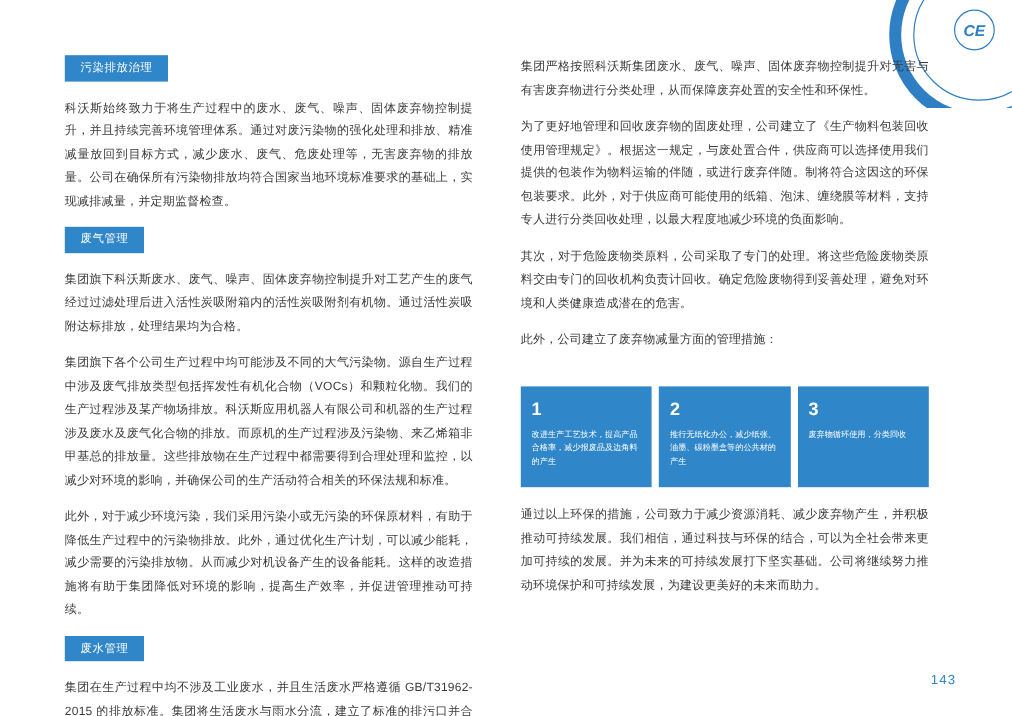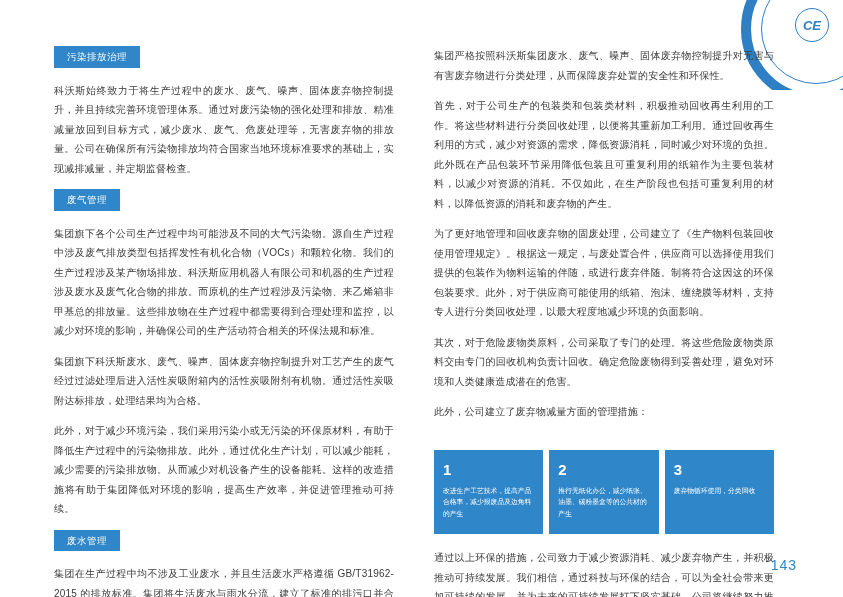--- a/index.html
+++ b/index.html
@@ -135,21 +135,21 @@
     font-size: 6.8px;
     line-height: 1.75;
     display: block;
   }
 
   
   .page-number {
     position: absolute;
     right: 46px;
     bottom: 24px;
-    font-size: 14px;
+    font-size: 11px;
     color: #2f86c8;
     letter-spacing: 1px;
   }
 </style>
 </head>
 <body>
 
 <div class="corner-arc">
   <div class="ring"></div>
   <div class="ring2"></div>
@@ -159,32 +159,31 @@
 </div>
 
 <div class="page">
 
   <div class="column">
 
     <div class="chip">污染排放治理</div>
     <p class="para">科沃斯始终致力于将生产过程中的废水、废气、噪声、固体废弃物控制提升，并且持续完善环境管理体系。通过对废污染物的强化处理和排放、精准减量放回到目标方式，减少废水、废气、危废处理等，无害废弃物的排放量。公司在确保所有污染物排放均符合国家当地环境标准要求的基础上，实现减排减量，并定期监督检查。</p>
 
     <div class="chip spaced-top">废气管理</div>
+    <p class="para">集团旗下科沃斯废水、废气、噪声、固体废弃物控制提升对工艺产生的废气经过过滤处理后进入活性炭吸附箱内的活性炭吸附剂有机物。通过活性炭吸附达标排放，处理结果均为合格。</p>
     <p class="para">集团旗下各个公司生产过程中均可能涉及不同的大气污染物。源自生产过程中涉及废气排放类型包括挥发性有机化合物（VOCs）和颗粒化物。我们的生产过程涉及某产物场排放。科沃斯应用机器人有限公司和机器的生产过程涉及废水及废气化合物的排放。而原机的生产过程涉及污染物、来乙烯箱非甲基总的排放量。这些排放物在生产过程中都需要得到合理处理和监控，以减少对环境的影响，并确保公司的生产活动符合相关的环保法规和标准。</p>
-    <p class="para">集团旗下科沃斯废水、废气、噪声、固体废弃物控制提升对工艺产生的废气经过过滤处理后进入活性炭吸附箱内的活性炭吸附剂有机物。通过活性炭吸附达标排放，处理结果均为合格。</p>
     <p class="para">此外，对于减少环境污染，我们采用污染小或无污染的环保原材料，有助于降低生产过程中的污染物排放。此外，通过优化生产计划，可以减少能耗，减少需要的污染排放物。从而减少对机设备产生的设备能耗。这样的改造措施将有助于集团降低对环境的影响，提高生产效率，并促进管理推动可持续。</p>
 
     <div class="chip spaced-top">废水管理</div>
     <p class="para">集团在生产过程中均不涉及工业废水，并且生活废水严格遵循 GB/T31962-2015 的排放标准。集团将生活废水与雨水分流，建立了标准的排污口并合规排放。</p>
   </div>
 
   <div class="column">
 
     <p class="para">集团严格按照科沃斯集团废水、废气、噪声、固体废弃物控制提升对无害与有害废弃物进行分类处理，从而保障废弃处置的安全性和环保性。</p>
-    <p class="para">首先，对于公司生产的包装类和包装类材料，积极推动回收再生利用的工作。将这些材料进行分类回收处理，以便将其重新加工利用。通过回收再生利用的方式，减少对资源的需求，降低资源消耗，同时减少对环境的负担。此外既在产品包装环节采用降低包装且可重复利用的纸箱作为主要包装材料，以减少对资源的消耗。不仅如此，在生产阶段也包括可重复利用的材料，以降低资源的消耗和废弃物的产生。</p>
     <p class="para">为了更好地管理和回收废弃物的固废处理，公司建立了《生产物料包装回收使用管理规定》。根据这一规定，与废处置合件，供应商可以选择使用我们提供的包装作为物料运输的伴随，或进行废弃伴随。制将符合这因这的环保包装要求。此外，对于供应商可能使用的纸箱、泡沫、缠绕膜等材料，支持专人进行分类回收处理，以最大程度地减少环境的负面影响。</p>
     <p class="para">其次，对于危险废物类原料，公司采取了专门的处理。将这些危险废物类原料交由专门的回收机构负责计回收。确定危险废物得到妥善处理，避免对环境和人类健康造成潜在的危害。</p>
     <p class="para">此外，公司建立了废弃物减量方面的管理措施：</p>
     <p class="para"></p>
 
     <div class="cards">
       <div class="card">
         <span class="num">1</span>
         <span class="card-text">改进生产工艺技术，提高产品合格率，减少报废品及边角料的产生</span>
       </div>

